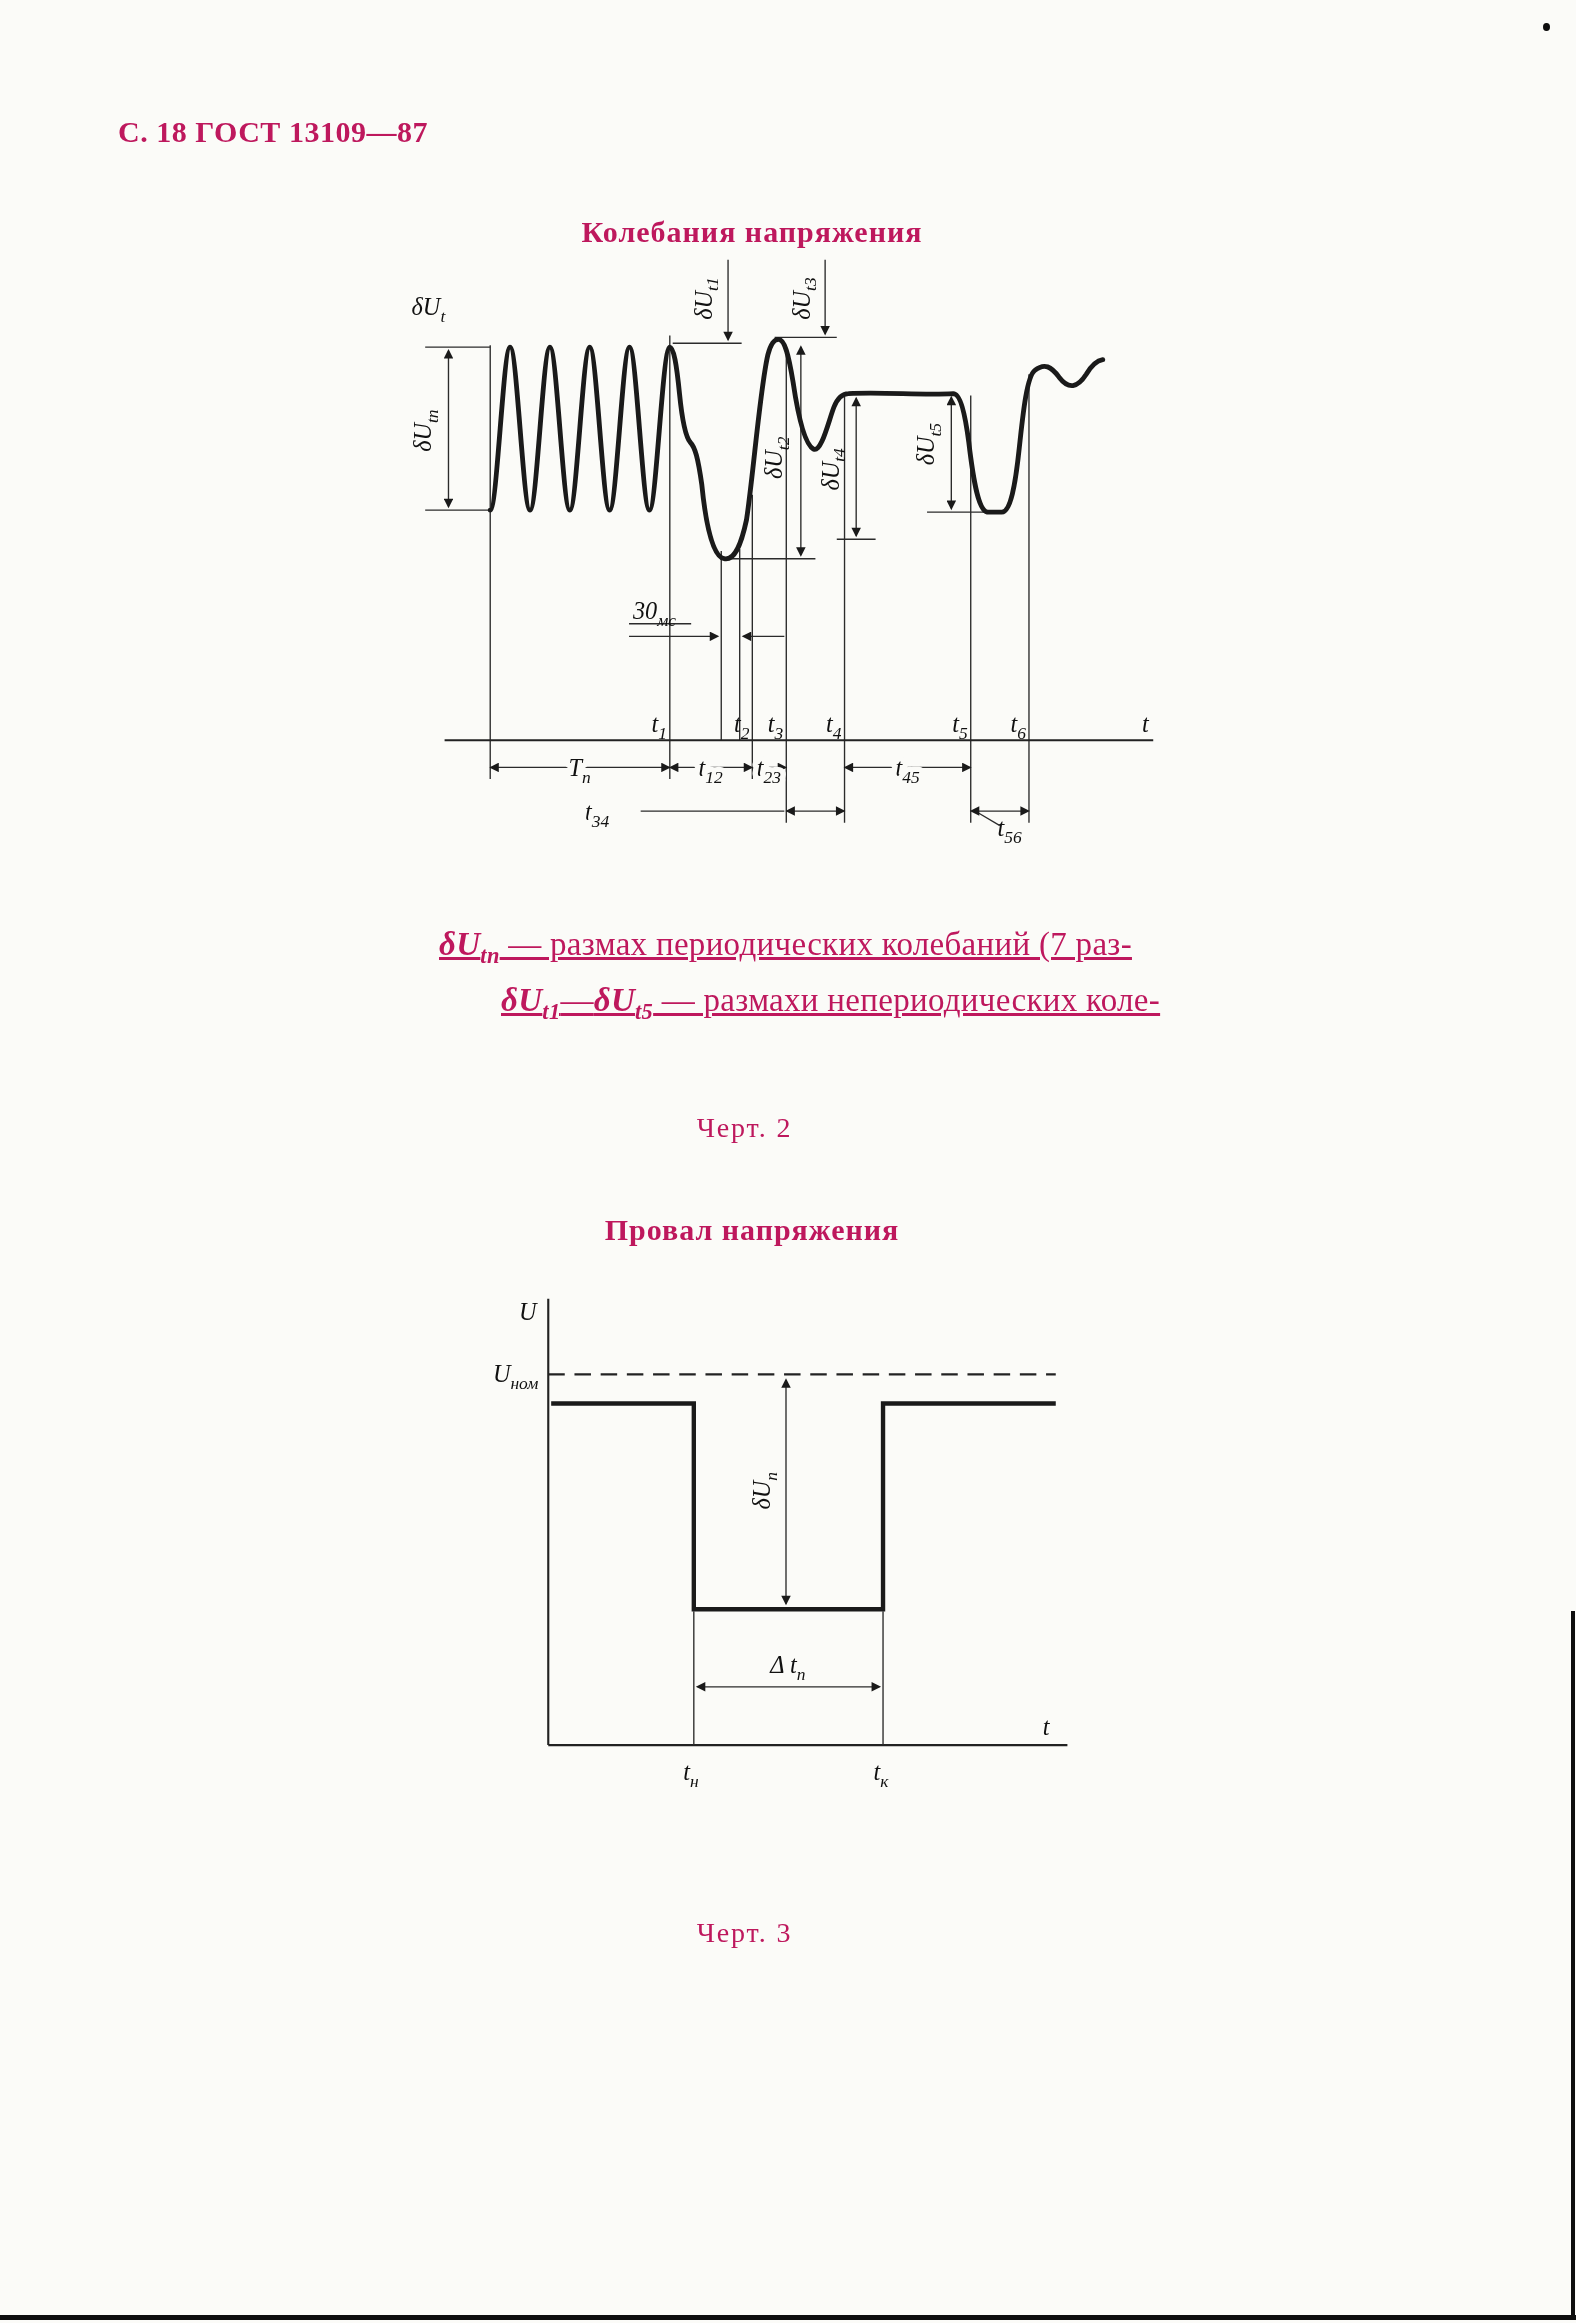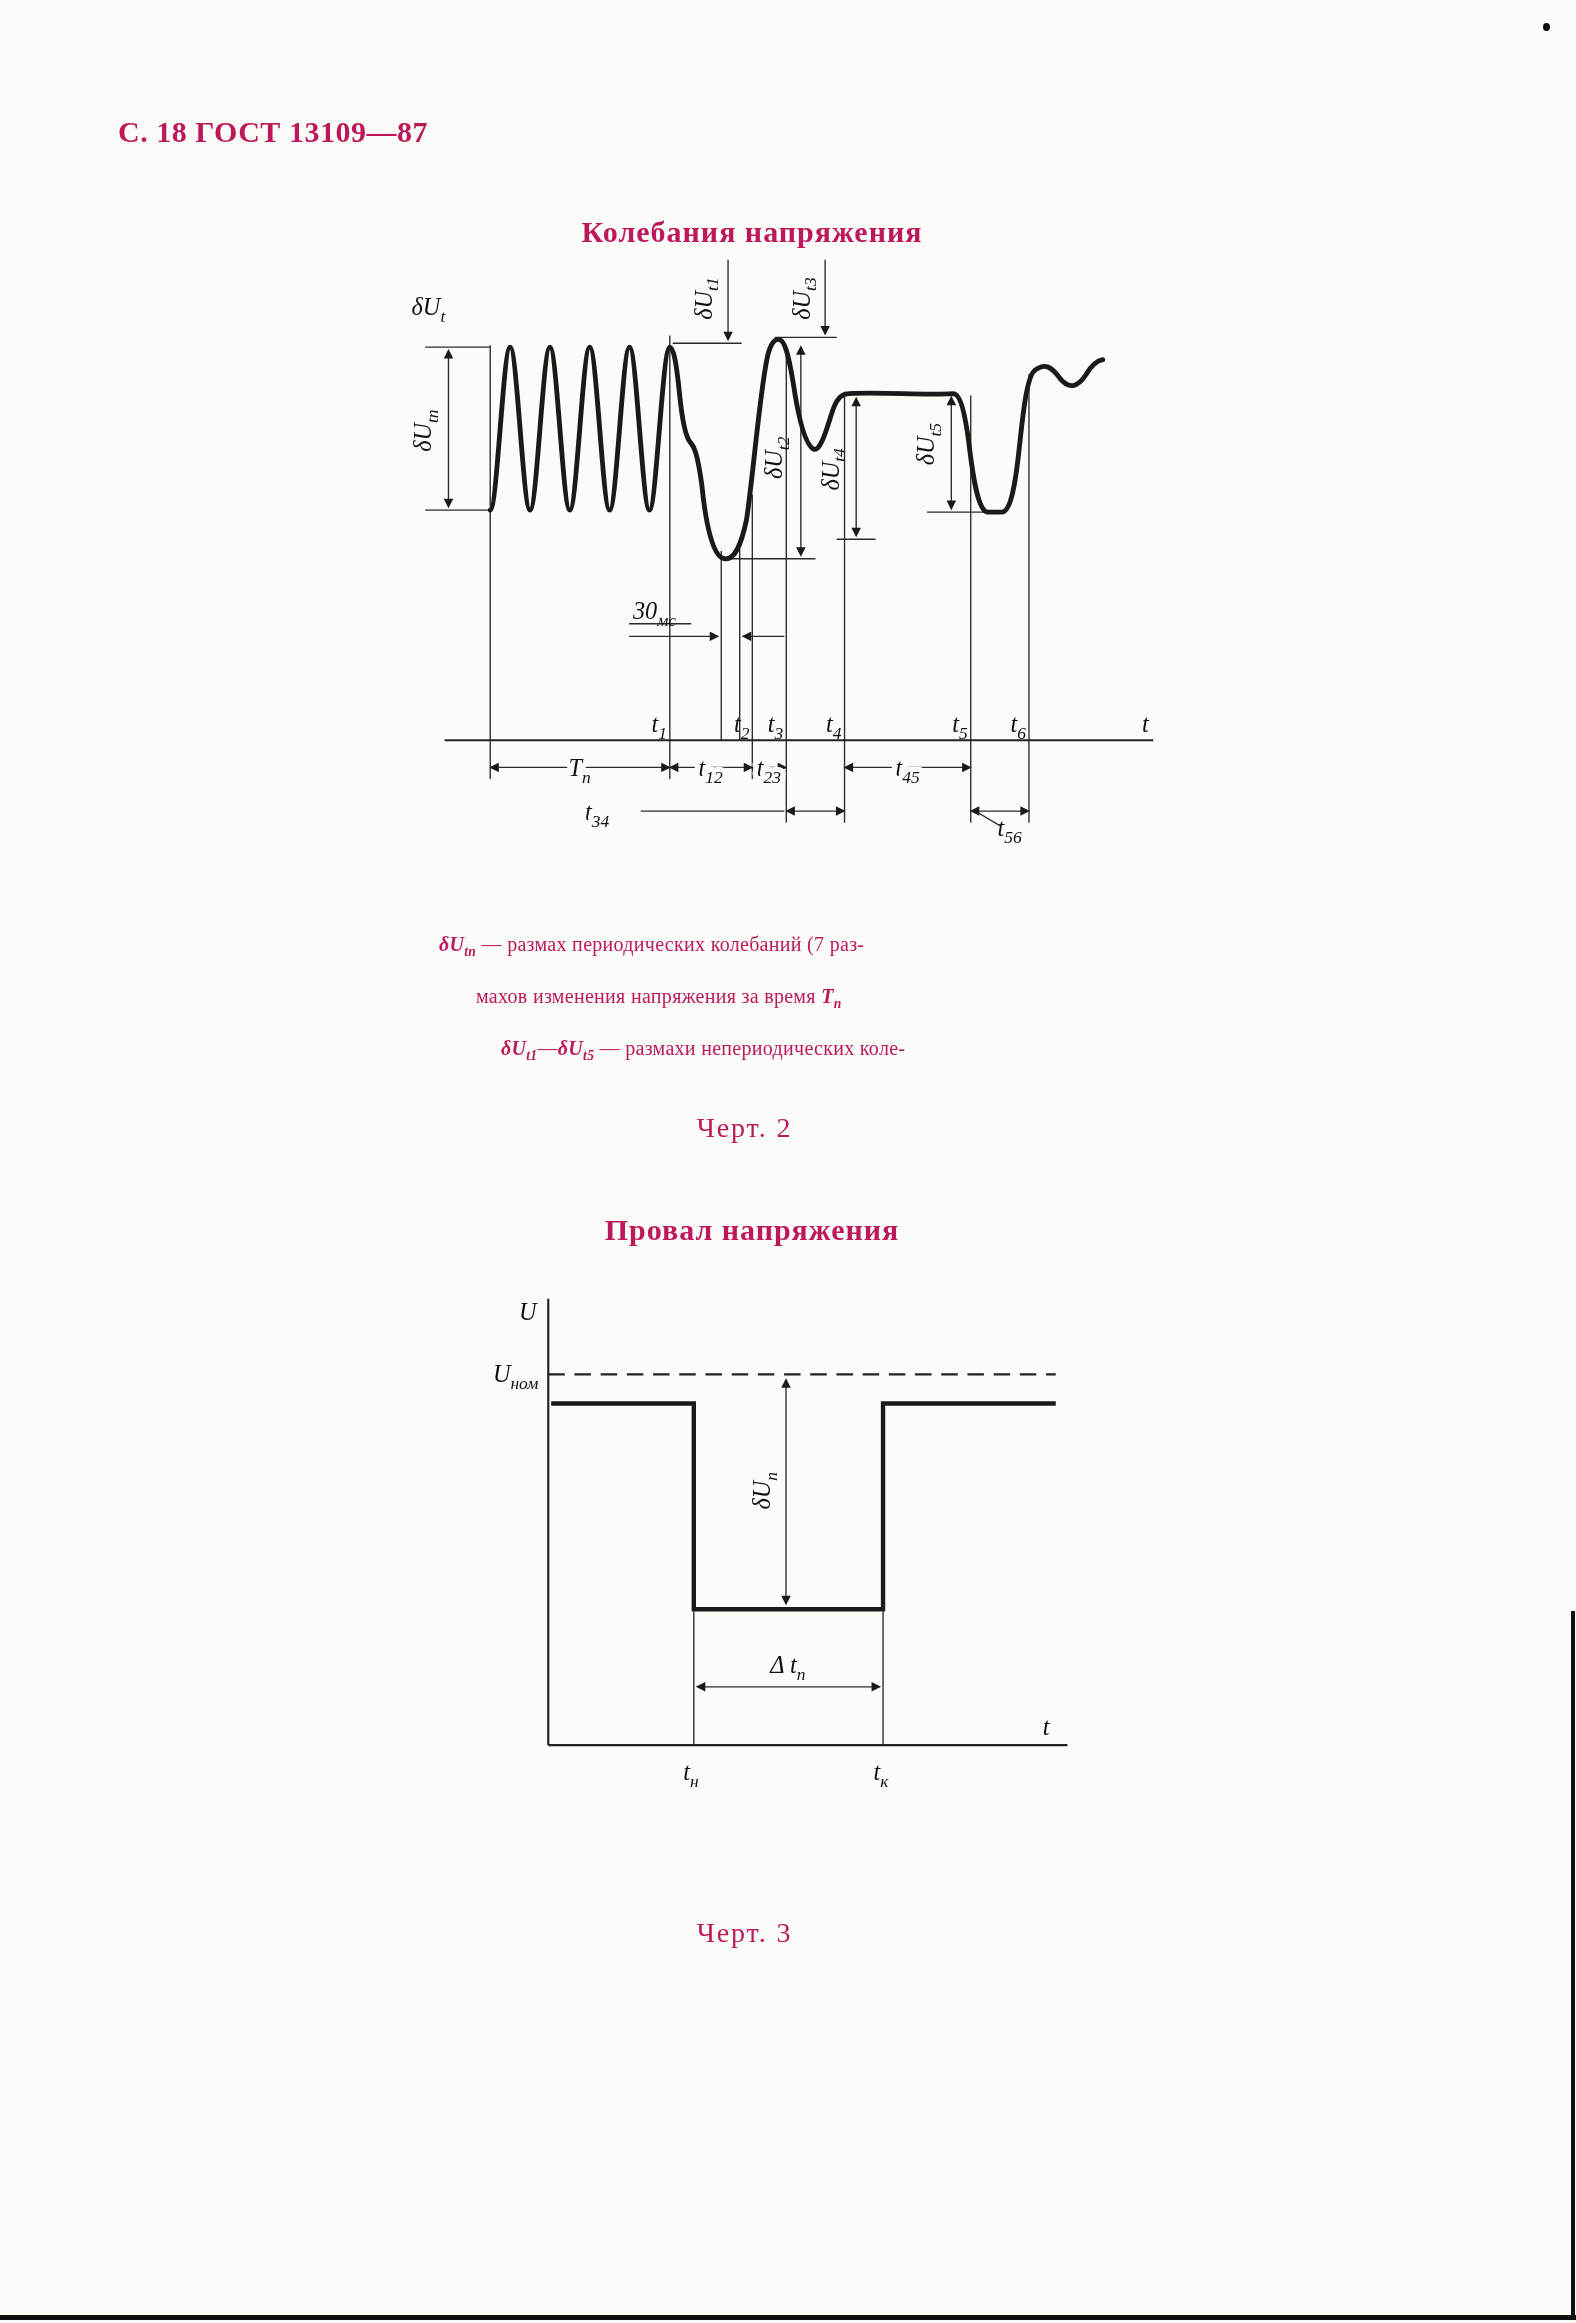--- a/index.html
+++ b/index.html
@@ -5,21 +5,21 @@
   html,body{margin:0;padding:0;background:#6b6b6b;}
   .page{position:relative;width:1577px;height:2323px;background:#fbfbf8;
         font-family:"Liberation Serif",serif;color:#be185d;overflow:hidden;}
   .header{position:absolute;left:118px;top:115px;font-size:30px;font-weight:bold;letter-spacing:0.5px;}
   .title{position:absolute;left:0;width:1504px;text-align:center;font-size:30px;font-weight:bold;letter-spacing:1px;}
   #title-fig2{top:215px;}
   #title-fig3{top:1213px;}
   .fignum{position:absolute;left:0;width:1489px;text-align:center;font-size:28px;letter-spacing:1.9px;}
   #num-fig2{top:1112px;}
   #num-fig3{top:1917px;}
-  .caption{position:absolute;left:439px;top:922px;width:708px;font-size:20px;line-height:44px;letter-spacing:0.3px;}
+  .caption{position:absolute;left:439px;top:922px;width:708px;font-size:33px;line-height:44px;letter-spacing:0.3px;text-decoration:underline;}
   .cl{white-space:nowrap;}
   .ind2{margin-left:37px;}
   .ind3{margin-left:62px;}
   .ind4{margin-left:245px;}
   .term{font-style:italic;font-weight:bold;}
   sub{font-size:68%;}
   svg{position:absolute;}
   #fig2{left:398px;top:250px;}
   #fig3{left:485px;top:1289px;}
   .wave{fill:none;stroke:#1a1a1a;stroke-width:5;stroke-linecap:round;stroke-linejoin:round;}
@@ -148,21 +148,20 @@
     <text class="halo" x="187" y="542" text-anchor="middle"><tspan>T</tspan><tspan class="sub" dy="7">п</tspan></text>
     <text class="halo" x="322" y="542" text-anchor="middle"><tspan>t</tspan><tspan class="sub" dy="7">12</tspan></text>
     <text class="halo" x="382" y="542" text-anchor="middle"><tspan>t</tspan><tspan class="sub" dy="7">23</tspan></text>
     <text class="halo" x="525" y="542" text-anchor="middle"><tspan>t</tspan><tspan class="sub" dy="7">45</tspan></text>
     <text class="halo" x="205" y="587" text-anchor="middle"><tspan>t</tspan><tspan class="sub" dy="7">34</tspan></text>
     <text x="630" y="604" text-anchor="middle"><tspan>t</tspan><tspan class="sub" dy="7">56</tspan></text>
   </svg>
 
   <div class="caption">
     <div class="cl"><span class="term"><span>δU</span><sub>tп</sub></span><span> — размах периодических колебаний (7 раз-</span></div>
-    <div class="cl ind2"><span>махов изменения напряжения за время </span><span class="term"><span>T</span><sub>п</sub></span></div>
     <div class="cl ind3"><span class="term"><span>δU</span><sub>t1</sub></span><span>—</span><span class="term"><span>δU</span><sub>t5</sub></span><span> — размахи непериодических коле-</span></div>
   </div>
 
   <div class="fignum" id="num-fig2">Черт. 2</div>
 
   <div class="title" id="title-fig3">Провал напряжения</div>
 
   <svg id="fig3" width="602" height="524" viewBox="0 0 620 540">
     <defs>
       <marker id="ah2" viewBox="0 0 10 10" refX="8" refY="5" markerWidth="8" markerHeight="7" orient="auto-start-reverse">

